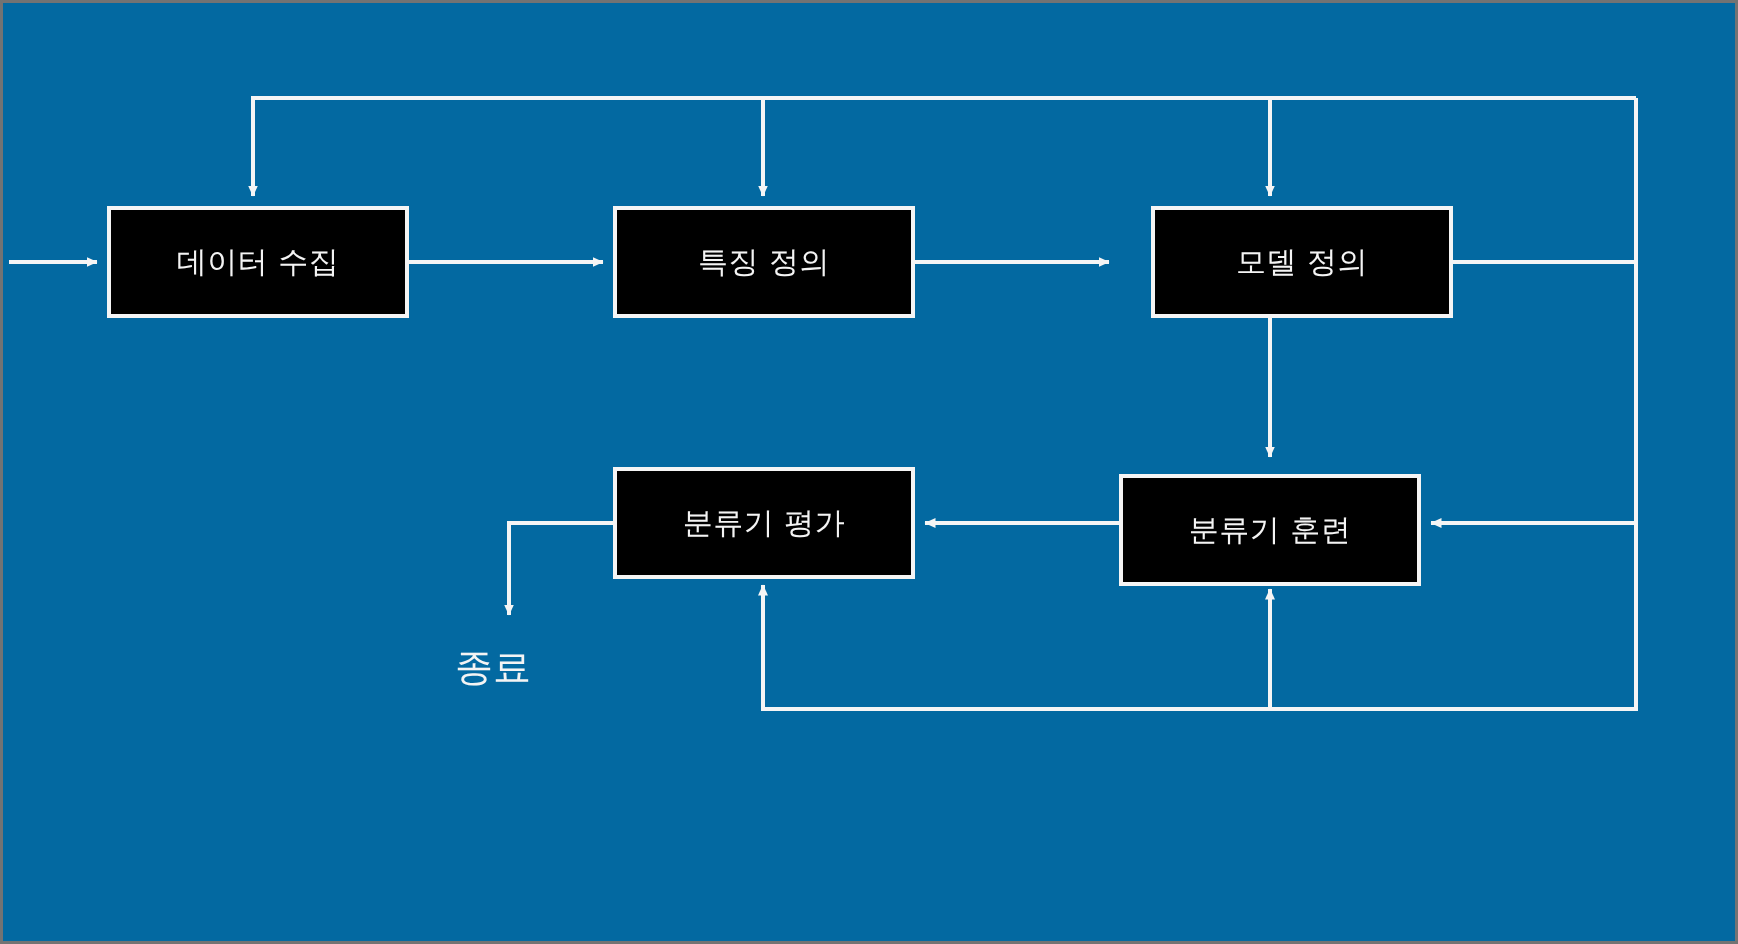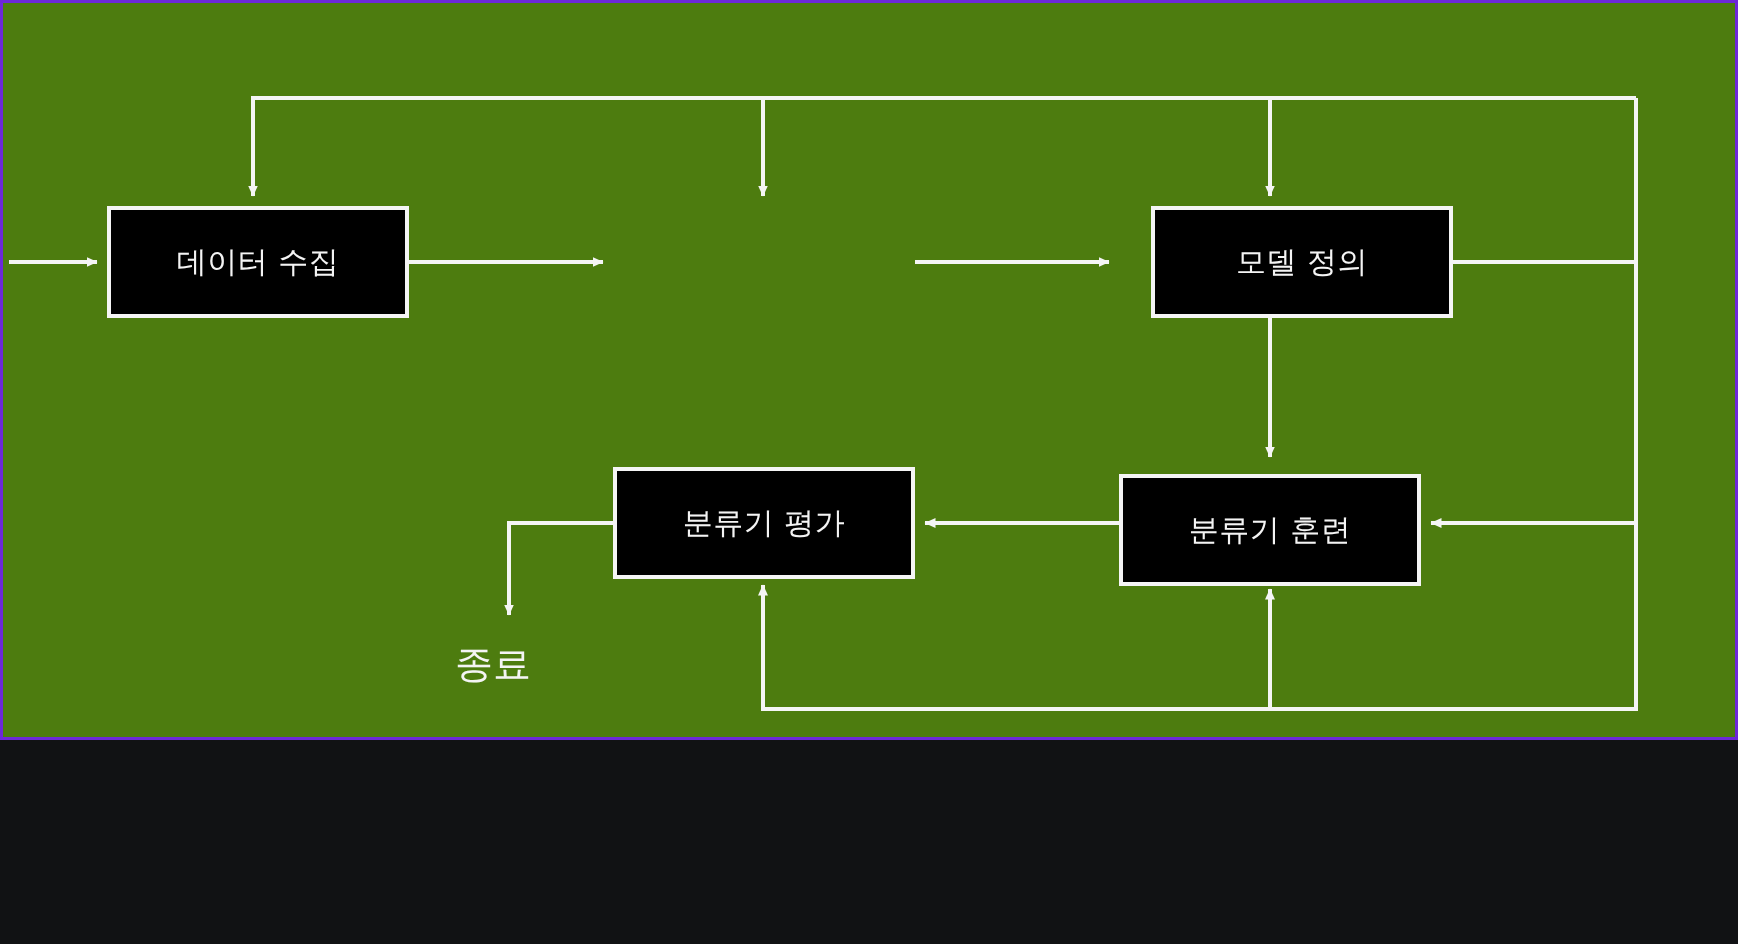--- a/index.html
+++ b/index.html
@@ -6,23 +6,23 @@
     margin: 0;
     padding: 0;
     background: #111214;
   }
   body {
     font-family: "DejaVu Sans", "Liberation Sans", sans-serif;
   }
   #canvas {
     position: relative;
     width: 1738px;
-    height: 740px;
-    background: #4d7c0f;
-    border: 3px solid #6d28d9;
+    height: 944px;
+    background: #0369a1;
+    border: 3px solid #737373;
     box-sizing: border-box;
     overflow: hidden;
   }
   #diagram-svg {
     position: absolute;
     left: 0;
     top: 0;
     width: 1738px;
     height: 944px;
   }
@@ -41,21 +41,21 @@
     font-family: "DejaVu Sans", "Liberation Sans", sans-serif;
     font-weight: 400;
     letter-spacing: 0.5px;
     white-space: nowrap;
     line-height: 1;
   }
   .free-label {
     position: absolute;
     color: #f4f4f4;
     font-size: 38px;
-    font-family: Liberation Mono, monospace;
+    font-family: Liberation Serif, serif;
     white-space: nowrap;
     line-height: 1;
   }
 </style>
 </head>
 <body>
 
 <div id="canvas">
 
   <svg id="diagram-svg" viewBox="0 0 1738 944" xmlns="http://www.w3.org/2000/svg">
@@ -102,20 +102,23 @@
 
       <path d="M 1267,706 L 1267,586" marker-end="url(#arrowU)"></path>
 
     </g>
   </svg>
 
   <div class="node-box" style="left:104px; top:203px; width:302px; height:112px;">
     <span class="node-label">데이터 수집</span>
   </div>
 
+  <div class="node-box" style="left:610px; top:203px; width:302px; height:112px;">
+    <span class="node-label">특징 정의</span>
+  </div>
 
   <div class="node-box" style="left:1116px; top:203px; width:302px; height:112px;margin-left:32px;">
     <span class="node-label">모델 정의</span>
   </div>
 
   <div class="node-box" style="left:610px; top:464px; width:302px; height:112px;">
     <span class="node-label">분류기 평가</span>
   </div>
 
   <div class="node-box" style="left:1116px; top:464px; width:302px; height:112px;margin-top:7px;">

